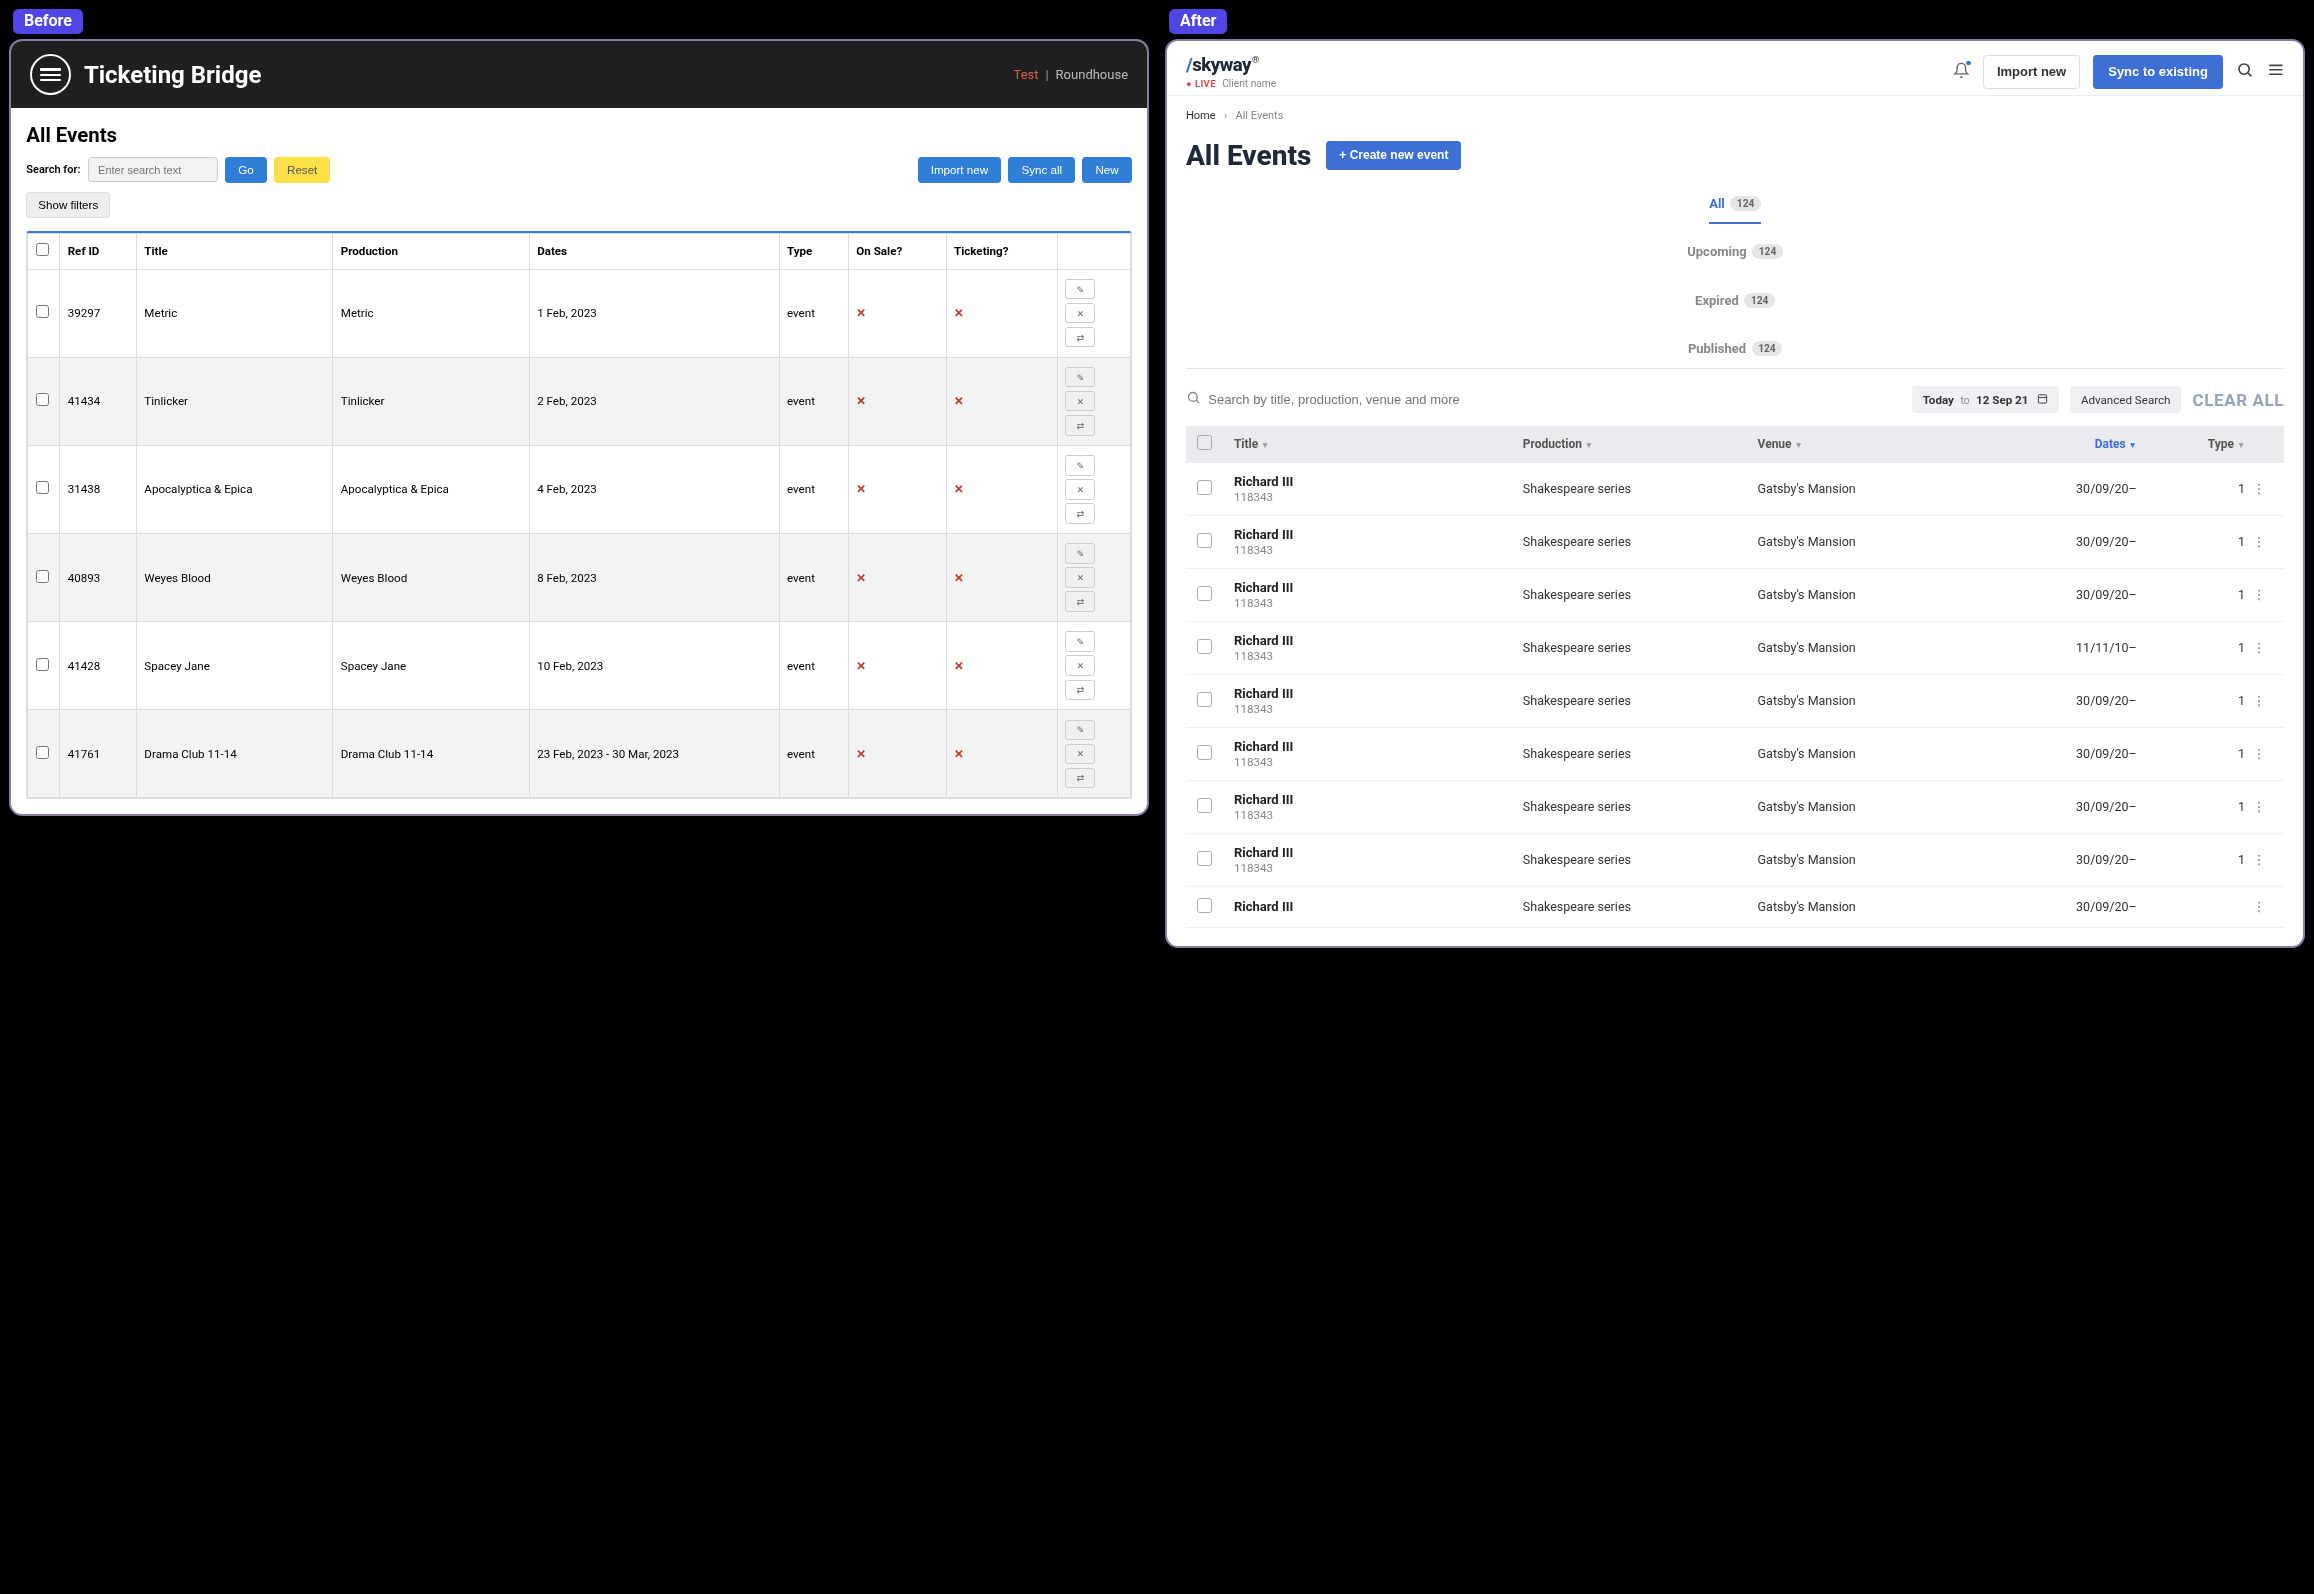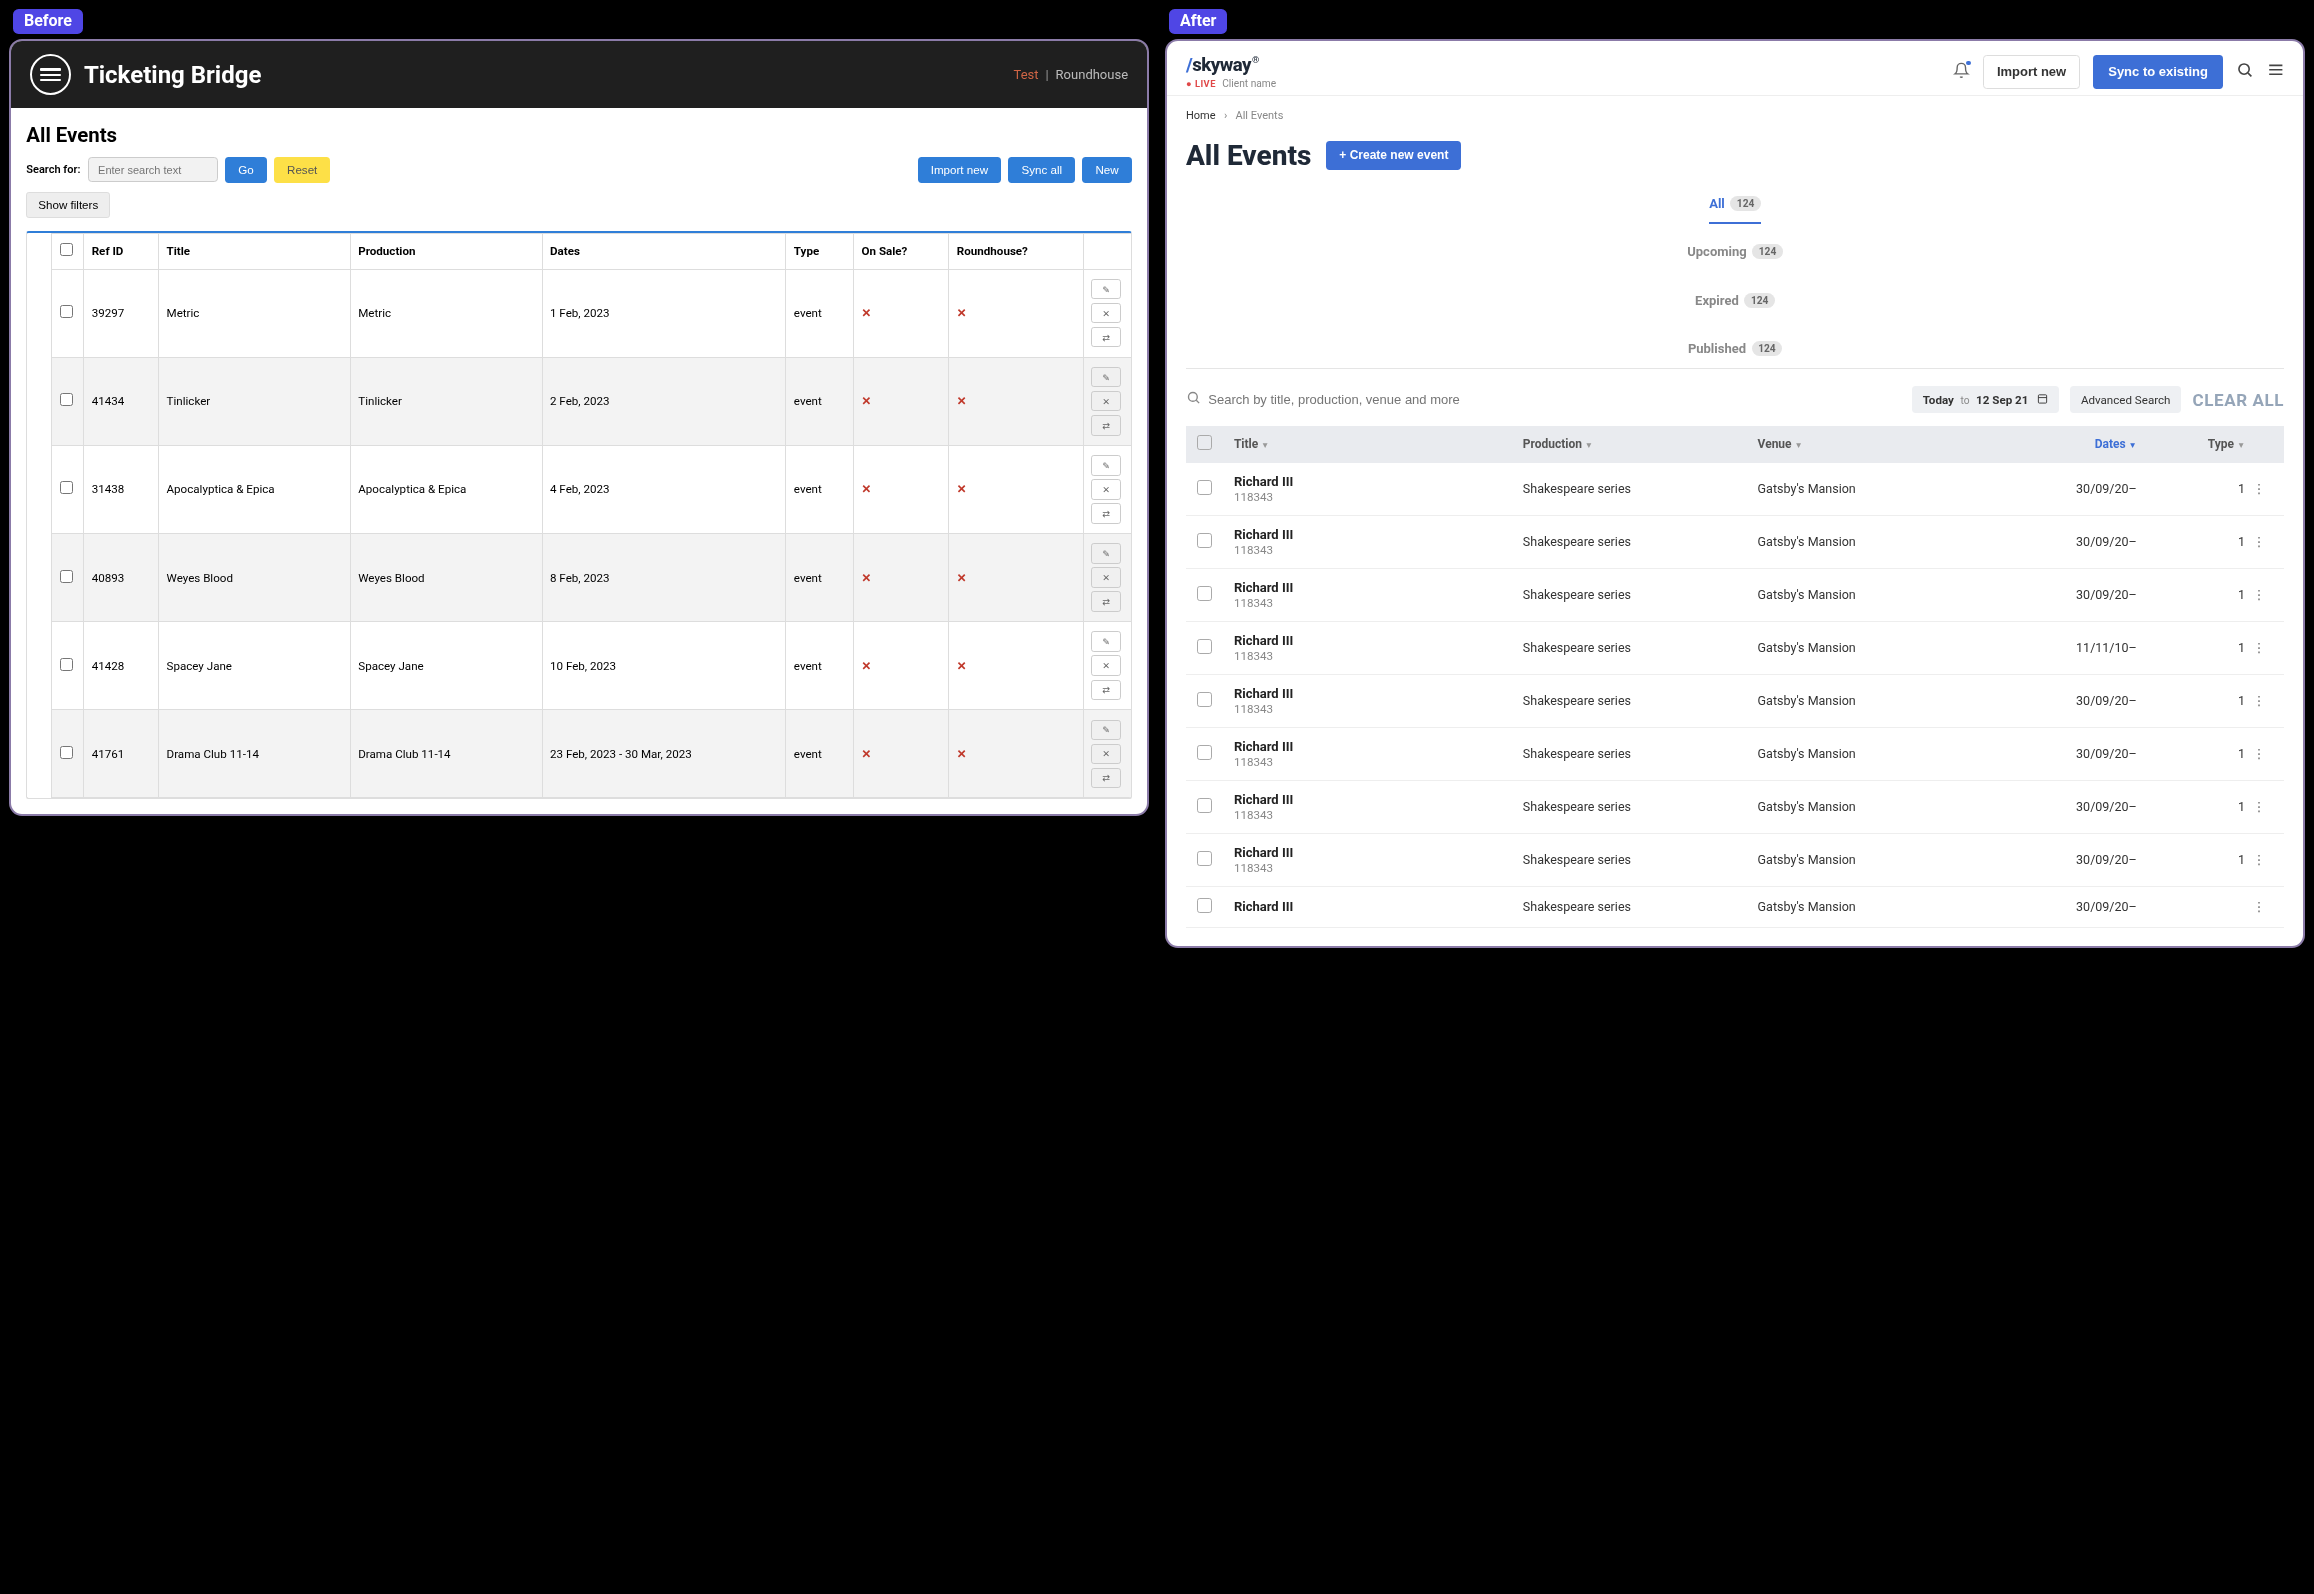--- a/index.html
+++ b/index.html
@@ -74,21 +74,21 @@
   .b-btn {
     border:none; border-radius:3.7px; font-size:11.6px; padding:6.5px 13px; cursor:pointer; font-weight:500;
   }
   .b-btn-blue { background:#2f7ed8; color:#fff; }
   .b-btn-grey { background:#fde047; color:#555; }
   .b-right-btns { margin-left:auto; display:flex; gap:7.4px; }
   .b-filters-row { margin-top:5.6px; }
   .b-filters { background:#eee; border:0.9px solid #ddd; padding:5.6px 11px; font-size:11.6px; cursor:pointer; border-radius:2.8px; }
 
   .b-table-wrap { border:0.9px solid #ddd; border-radius:2.8px; border-top:2.8px solid #2f7ed8; overflow-x:auto; }
-  table.b-table { width:100%; border-collapse:collapse; font-size:11.6px;margin-left:24px; }
+  table.b-table { width:100%; border-collapse:collapse; font-size:11.6px; }
   table.b-table th, table.b-table td { border:0.9px solid #ddd; padding:9.3px 7.4px; text-align:left; vertical-align:middle; }
   table.b-table th { font-weight:700; }
   table.b-table tr.alt { background:#f3f3f3; }
   .b-chk { width:32px; text-align:center; }
   .x-mark { color:#c0392b; font-weight:700; text-align:center; }
   .b-actions span {
     display:block; border:0.9px solid #ccc; width:30px; height:20.4px; border-radius:2.8px;
     margin-bottom:3.7px; display:flex; align-items:center; justify-content:center; cursor:pointer;
     font-size:9.3px; color:#666; background:#fff;
   }
@@ -203,21 +203,21 @@
           <table class="b-table">
             <thead>
               <tr>
                 <th class="b-chk"><input type="checkbox" style=""></th>
                 <th>Ref ID</th>
                 <th>Title</th>
                 <th>Production</th>
                 <th>Dates</th>
                 <th>Type</th>
                 <th>On Sale?</th>
-                <th>Roundhouse?</th>
+                <th>Ticketing?</th>
                 <th></th>
               </tr>
             </thead>
             <tbody id="before-rows">
                 <tr>
                   <td class="b-chk"><input type="checkbox" style=""></td>
                   <td>39297</td>
                   <td>Metric</td>
                   <td>Metric</td>
                   <td>1 Feb, 2023</td>

